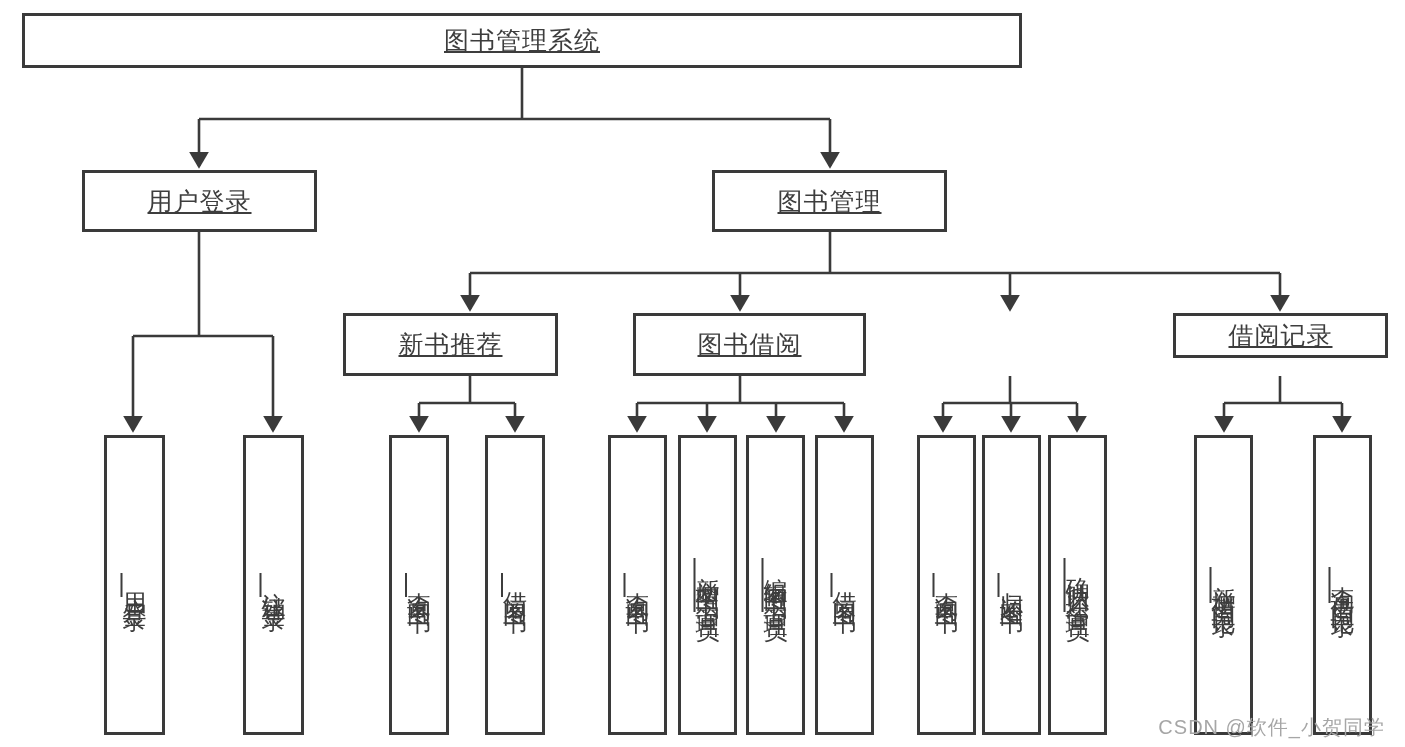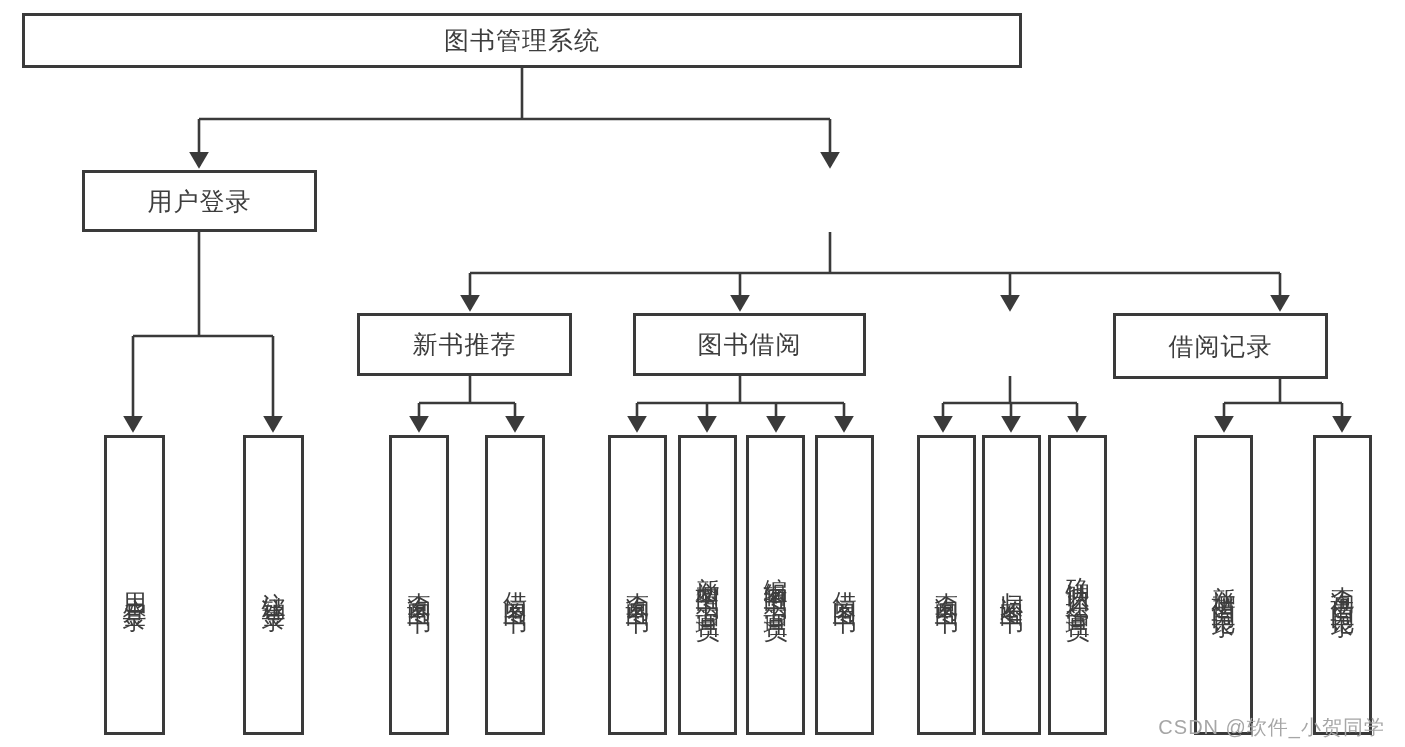--- a/index.html
+++ b/index.html
@@ -21,20 +21,21 @@
     box-sizing:border-box;
     border:3px solid var(--line);
     background:#ffffff;
     display:flex;
     align-items:center;
     justify-content:center;
     color:var(--text);
     font-size:25px;
     letter-spacing:1px;
     white-space:nowrap;
+    text-decoration:underline;
   }
   .node.v{
     writing-mode:vertical-rl;
     letter-spacing:6px;
     font-size:24px;
     line-height:1;
     white-space:normal;
   }
   .watermark{
     position:absolute;
@@ -96,24 +97,25 @@
       <path d="M1280,376 V403"></path>
       <path d="M1224,403 H1342"></path>
       <path d="M1224,403 V430" marker-end="url(#arrow)"></path>
       <path d="M1342,403 V430" marker-end="url(#arrow)"></path>
     </g>
   </svg>
 
   <div class="node" style="left:22px;top:13px;width:1000px;height:55px">图书管理系统</div>
 
   <div class="node" style="left:82px;top:170px;width:235px;height:62px">用户登录</div>
+  <div class="node" style="left:712px;top:170px;width:235px;height:62px">图书管理</div>
 
-  <div class="node" style="left:357px;top:313px;width:215px;height:63px">新书推荐</div>
+  <div class="node" style="left:343px;top:313px;width:215px;height:63px">新书推荐</div>
   <div class="node" style="left:633px;top:313px;width:233px;height:63px">图书借阅</div>
-  <div class="node" style="left:1113px;top:313px;width:215px;height:66px">借阅记录</div>
+  <div class="node" style="left:1173px;top:313px;width:215px;height:45px">借阅记录</div>
 
   <div class="node v" style="left:104px;top:435px;width:61px;height:300px">用户登录</div>
   <div class="node v" style="left:243px;top:435px;width:61px;height:300px">注销登录</div>
 
   <div class="node v" style="left:389px;top:435px;width:60px;height:300px">查询图书</div>
   <div class="node v" style="left:485px;top:435px;width:60px;height:300px">借阅图书</div>
 
   <div class="node v" style="left:608px;top:435px;width:59px;height:300px">查询图书</div>
   <div class="node v" style="left:678px;top:435px;width:59px;height:300px">新增图书（管理员）</div>
   <div class="node v" style="left:746px;top:435px;width:59px;height:300px">编辑图书（管理员）</div>

